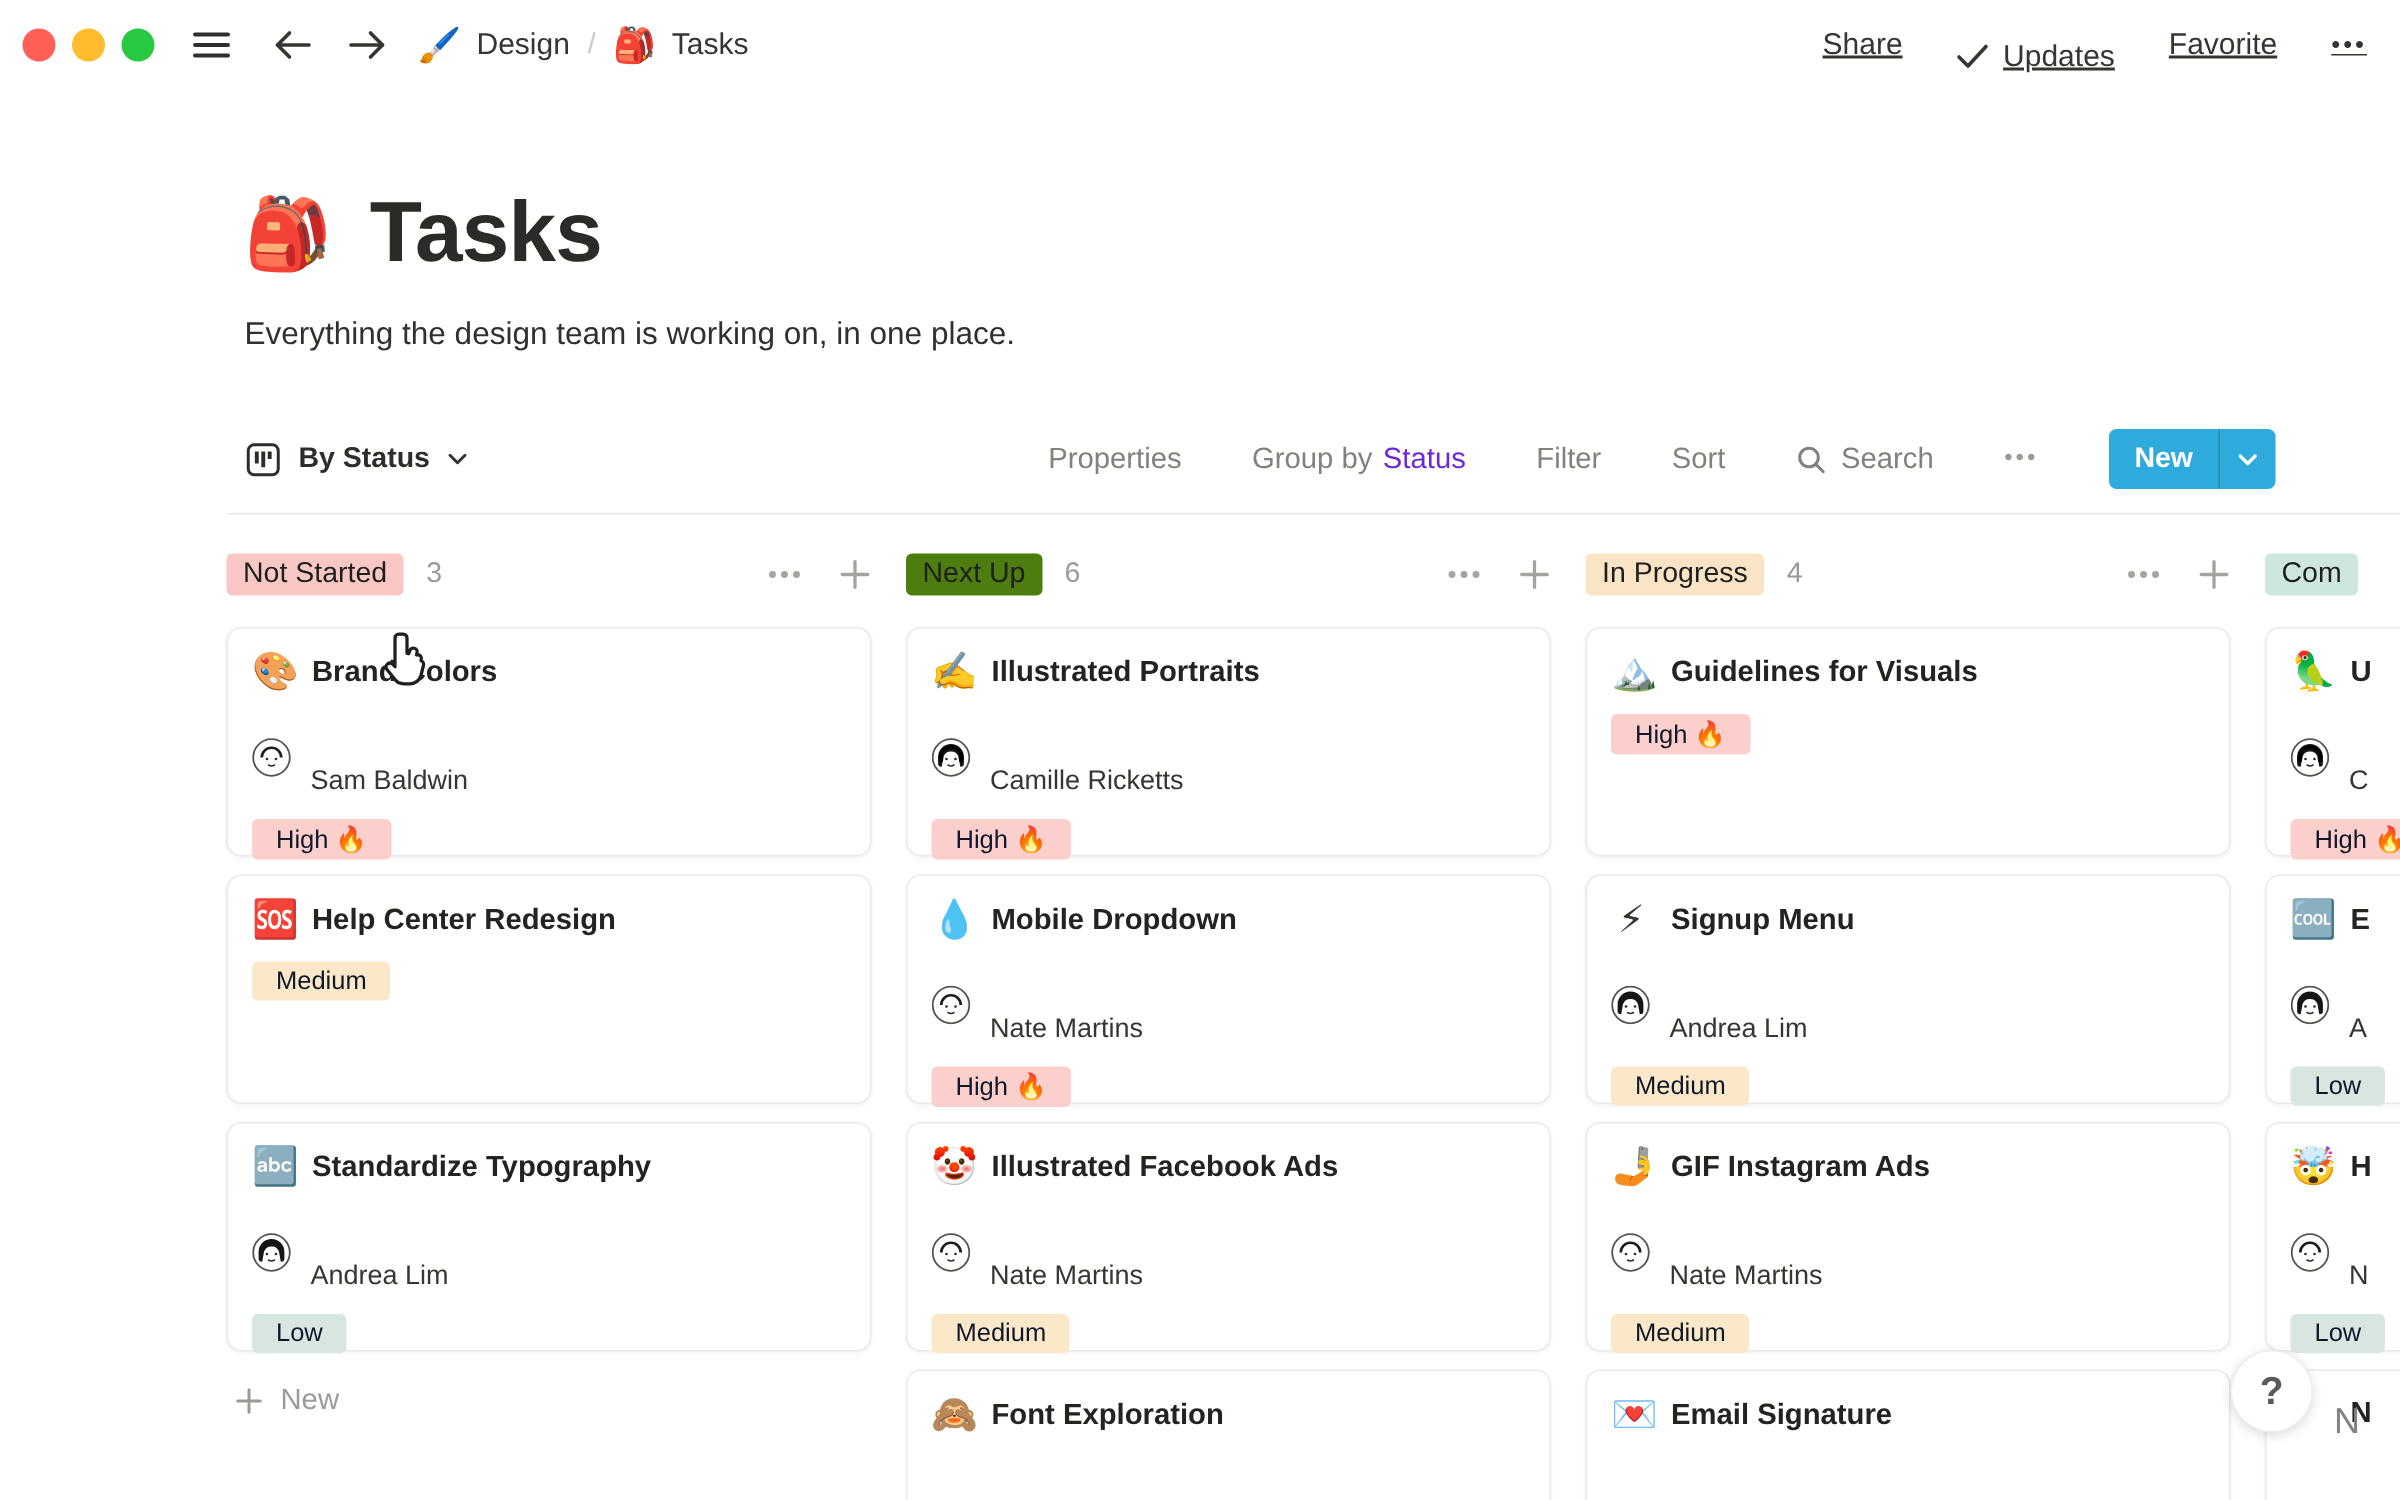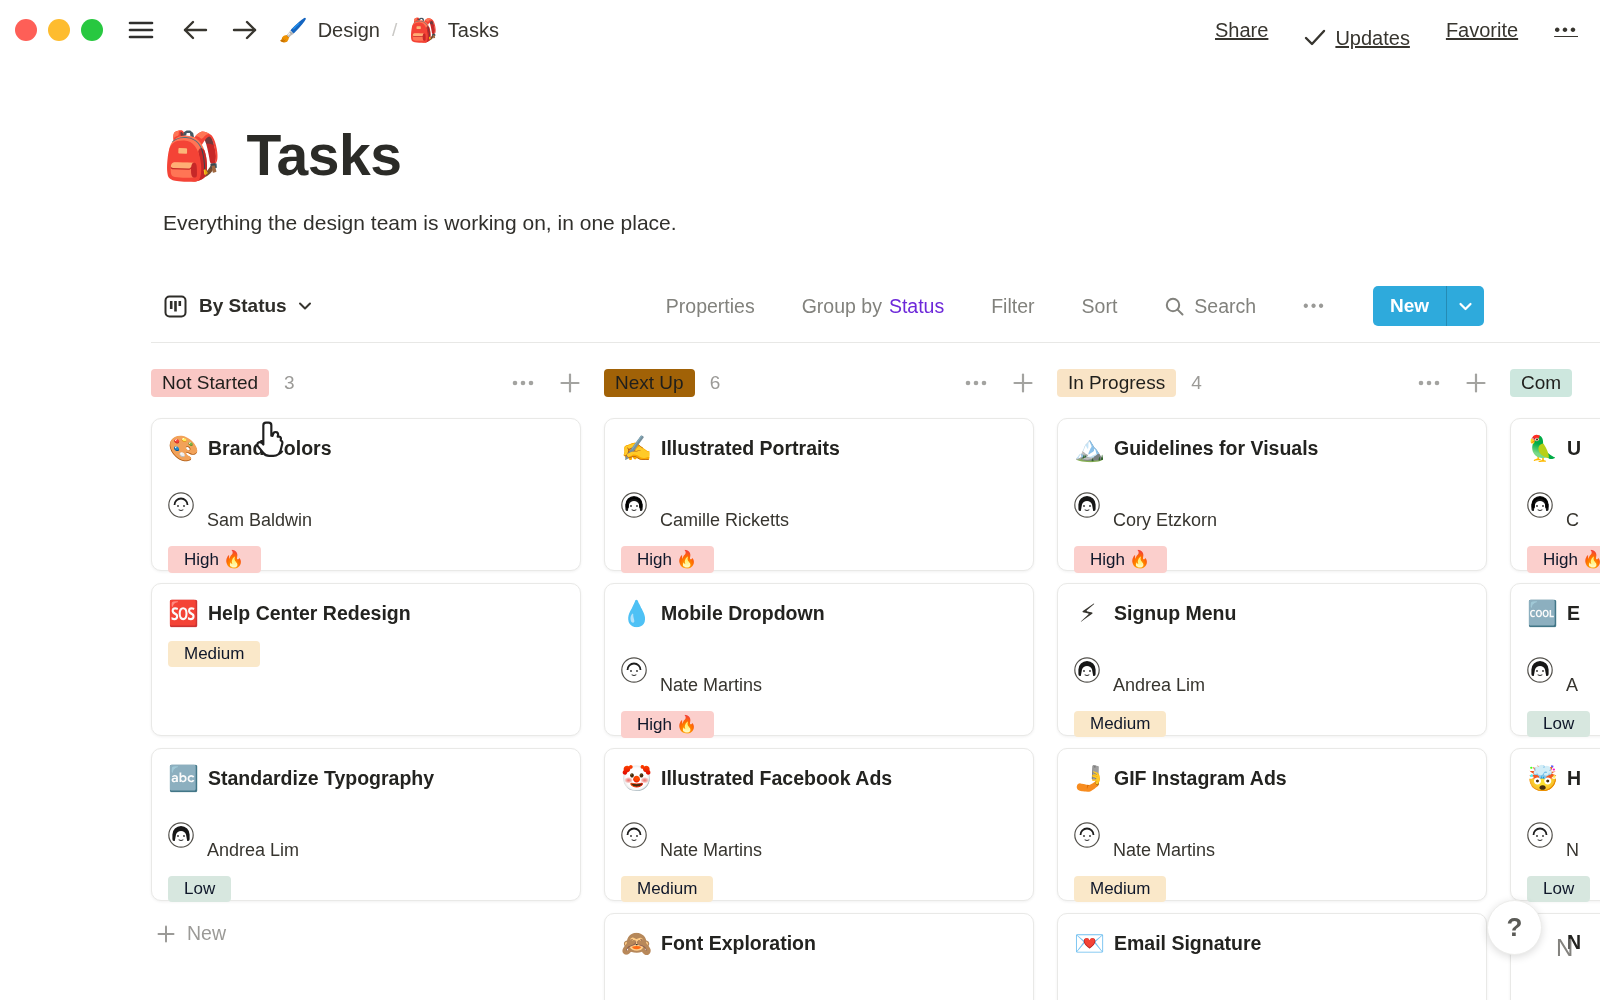--- a/index.html
+++ b/index.html
@@ -27,21 +27,21 @@
   .top-more{font-size:17px;letter-spacing:2px;color:#37352F;}
 
   
   .page-header{margin:62px 0 0 163px;}
   .title-row{display:flex;align-items:center;gap:25px;}
   .page-icon{font-size:47px;line-height:1;}
   h1.page-title{margin:0;font-size:57px;font-weight:700;letter-spacing:-0.5px;color:#2B2B27;}
   .page-desc{margin:23px 0 0 0;font-size:21px;color:#31302C;}
 
   
-  .toolbar{margin:51px 116px 0 163px;display:flex;align-items:center;height:40px;}
+  .toolbar{margin:51px 83px 0 163px;display:flex;align-items:center;height:40px;}
   .view-switcher{display:flex;align-items:center;gap:11px;cursor:pointer;}
   .view-label{font-size:19px;font-weight:700;color:#2E2D29;}
   .toolbar-right{margin-left:auto;display:flex;align-items:center;gap:47px;font-size:19.5px;color:#82827D;}
   .tb-item{cursor:pointer;white-space:nowrap;}
   .groupby .gb-value{color:#6d28d9;margin-left:7px;}
   .tb-search{display:flex;align-items:center;gap:9px;cursor:pointer;}
   .tb-more{font-size:16px;letter-spacing:2px;color:#9a9a97;cursor:pointer;}
   .new-btn{display:flex;align-items:stretch;background:#2EAADC;border-radius:5px;color:#fff;
            font-size:19px;font-weight:700;height:40px;overflow:hidden;cursor:pointer;}
   .new-label{display:flex;align-items:center;padding:0 17px;}
@@ -274,21 +274,21 @@
             <g stroke="#9B9A97" stroke-width="2" stroke-linecap="round">
               <line x1="10" y1="2.5" x2="10" y2="17.5"></line>
               <line x1="2.5" y1="10" x2="17.5" y2="10"></line>
             </g>
           </svg>
       <span>New</span>
     </div>
   </section>
       <section class="column">
     <div class="col-header">
-      <span class="col-badge" style="background: #a16207;">Next Up</span>
+      <span class="col-badge" style="background: #4d7c0f;">Next Up</span>
       <span class="col-count">6</span>
       <span class="col-spacer"></span>
       <span class="col-more">
         <svg width="24" height="8" viewBox="0 0 24 8">
               <g fill="#A3A3A0">
                 <circle cx="4" cy="4" r="2.3"></circle>
                 <circle cx="12" cy="4" r="2.3"></circle>
                 <circle cx="20" cy="4" r="2.3"></circle>
               </g>
             </svg>
@@ -401,32 +401,20 @@
               </g>
             </svg>
       </span>
     </div>
     <div class="cards">
           <article class="card">
     <div class="card-title-row">
       <span class="card-icon">🏔️</span>
       <span class="card-title">Guidelines for Visuals</span>
     </div>
-    <div class="card-assignee">
-      <span class="avatar">
-                <svg viewBox="0 0 26 26" width="26" height="26">
-                  <circle cx="13" cy="13" r="12.2" fill="#fff" stroke="#55534E" stroke-width="1.2"></circle>
-                  <path d="M13 4 a8.6 8.6 0 0 0 -8.6 8.6 v4.6 q0 2 2.4 1.9 l1.2-6.6 a5.3 5.3 0 0 1 10 0 l1.2 6.6 q2.4 .1 2.4-1.9 v-4.6 a8.6 8.6 0 0 0 -8.6-8.6z" fill="#161616"></path>
-                  <circle cx="10" cy="14" r="0.9" fill="#2b2b2b"></circle>
-                  <circle cx="16" cy="14" r="0.9" fill="#2b2b2b"></circle>
-                  <path d="M11 18 q2 1.3 4 0" stroke="#2b2b2b" stroke-width="1" fill="none" stroke-linecap="round"></path>
-                </svg>
-              </span>
-      <span class="assignee-name">Cory Etzkorn</span>
-    </div>
     <div class="card-priority">
       <span class="priority-badge" style="background: rgb(251, 207, 204);">High 🔥</span>
     </div>
   </article>
           <article class="card">
     <div class="card-title-row">
       <span class="card-icon">⚡</span>
       <span class="card-title">Signup Menu</span>
     </div>
     <div class="card-assignee">

